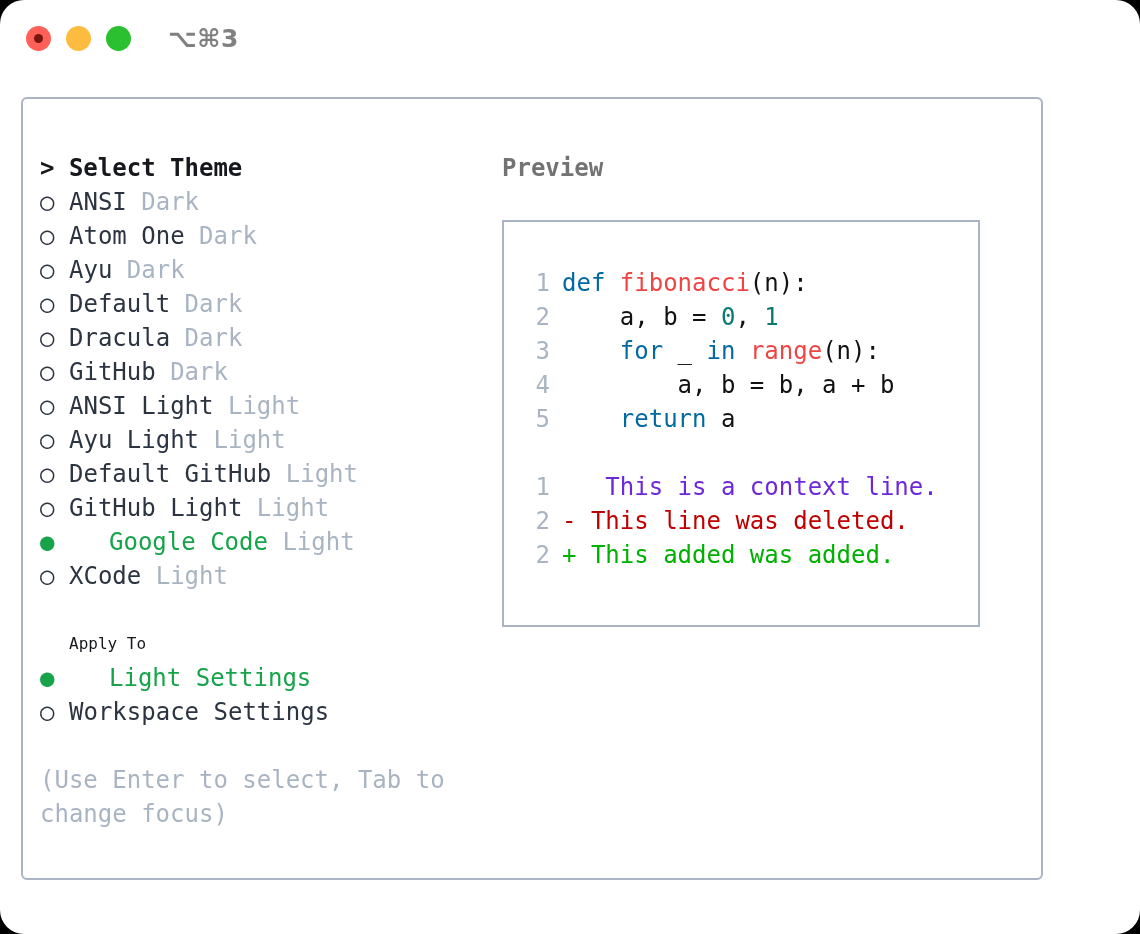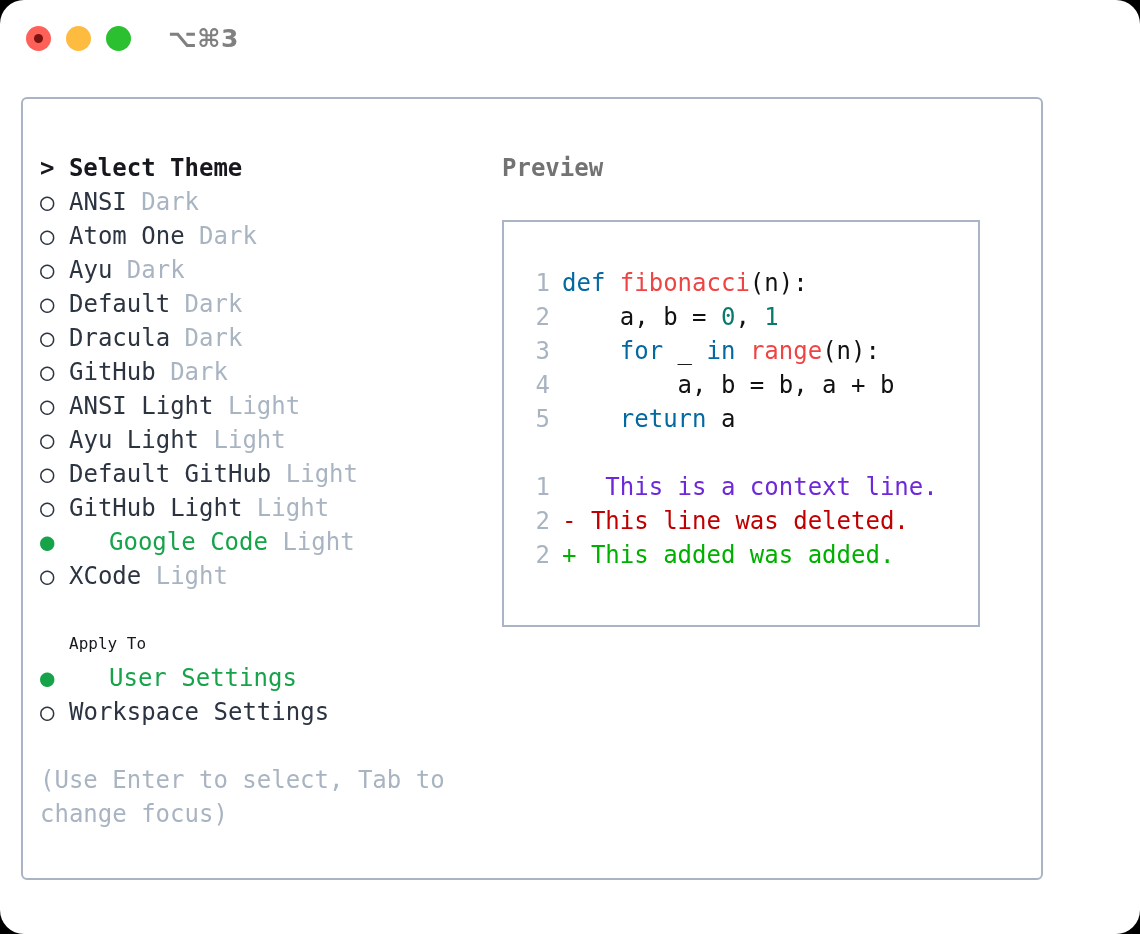--- a/index.html
+++ b/index.html
@@ -211,21 +211,21 @@
           <div class="row"><span class="marker">○</span><span class="name">Default GitHub</span><span class="tag"> Light</span></div>
           <div class="row"><span class="marker">○</span><span class="name">GitHub Light</span><span class="tag"> Light</span></div>
           <div class="row sel"><span class="marker sel">●</span><span class="name">Google Code</span><span class="tag"> Light</span></div>
           <div class="row"><span class="marker">○</span><span class="name">XCode</span><span class="tag"> Light</span></div>
         </div>
 
       <div class="spacer"></div>
 
       <div class="section-head">Apply To</div>
       <div id="apply-list">
-          <div class="row sel"><span class="marker sel">●</span><span class="name">User Settings</span></div>
+          <div class="row sel"><span class="marker sel">●</span><span class="name">Light Settings</span></div>
           <div class="row"><span class="marker">○</span><span class="name">Workspace Settings</span></div>
         </div>
 
       <div class="hint">(Use Enter to select, Tab to change focus)</div>
     </div>
 
     <div class="col-right">
       <div class="preview-title">Preview</div>
       <div class="codebox">
         <div id="code-lines">

